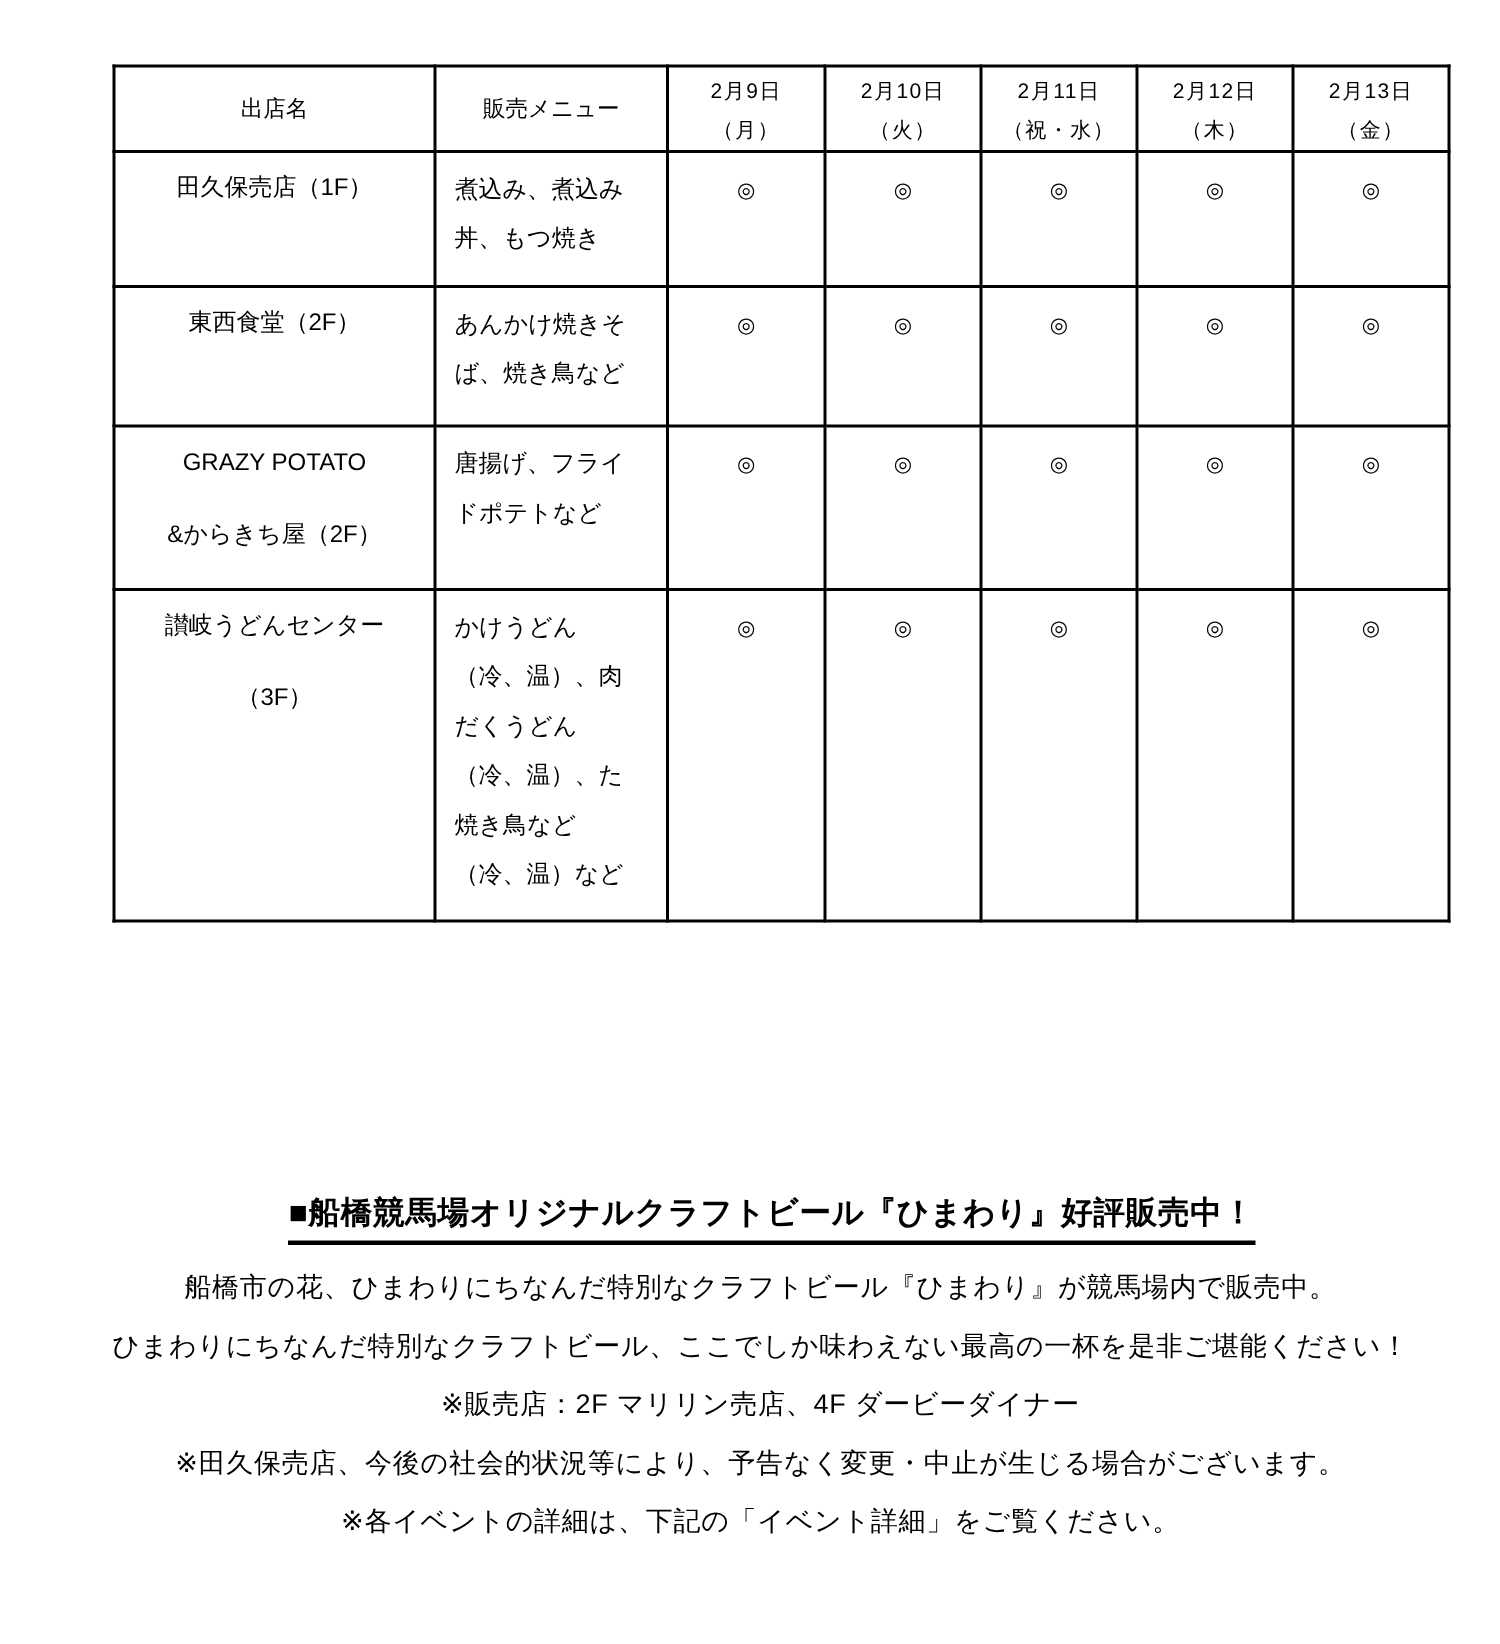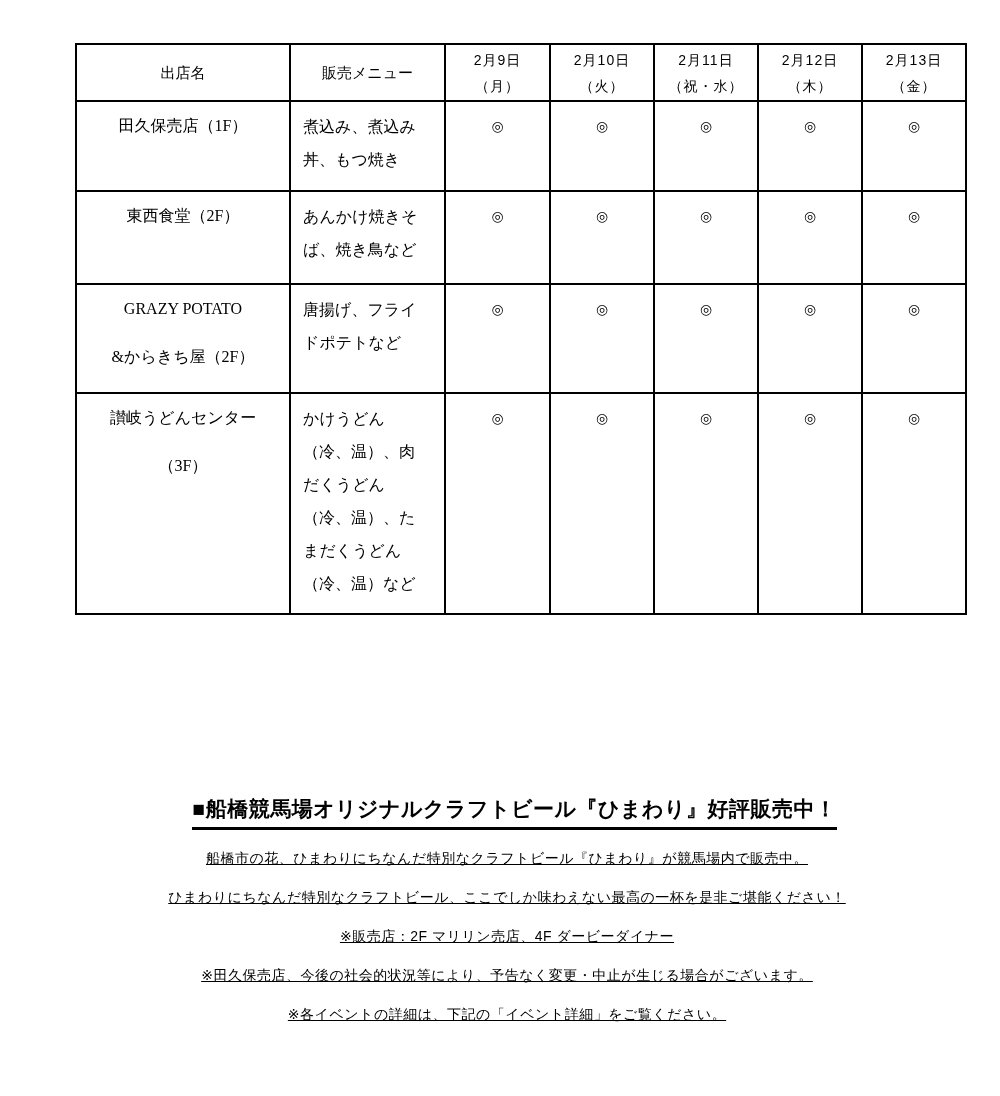--- a/index.html
+++ b/index.html
@@ -42,21 +42,20 @@
     line-height: 26px;
   }
   .schedule th.date-head {
     font-size: 14px;
     font-weight: 400;
     letter-spacing: 1px;
   }
   
   .schedule td {
     vertical-align: top;
-    font-family: Liberation Serif, serif;
   }
   td.store-cell {
     text-align: center;
     font-size: 16px;
     line-height: 48px;
     white-space: pre-line;
   }
   td.menu-cell {
     text-align: left;
     font-size: 16px;
@@ -85,24 +84,23 @@
     margin-left: 15px;
     font-size: 21px;
     font-weight: 700;
     letter-spacing: 0.5px;
     border-bottom: 3px solid #000000;
     padding-bottom: 4px;
     line-height: 28px;
   }
   .beer-lines {
     margin-top: 9px;
-    font-size: 14px;
+    font-size: 18px;
     line-height: 39px;
     letter-spacing: 0.5px;
-    text-decoration: underline;
   }
   .beer-line {
     white-space: nowrap;
   }
 </style>
 </head>
 <body>
 
 <div class="page">
 
@@ -181,21 +179,21 @@
       <td class="mark-cell">◎</td>
     </tr>
 
     <tr style="height:221px">
       <td class="store-cell">讃岐うどんセンター
 （3F）</td>
       <td class="menu-cell">かけうどん
 （冷、温）、肉
 だくうどん
 （冷、温）、た
-まだくうどん
+焼き鳥など
 （冷、温）など</td>
       <td class="mark-cell">◎</td>
       <td class="mark-cell">◎</td>
       <td class="mark-cell">◎</td>
       <td class="mark-cell">◎</td>
       <td class="mark-cell">◎</td>
     </tr>
 
   </tbody>
     </table>

